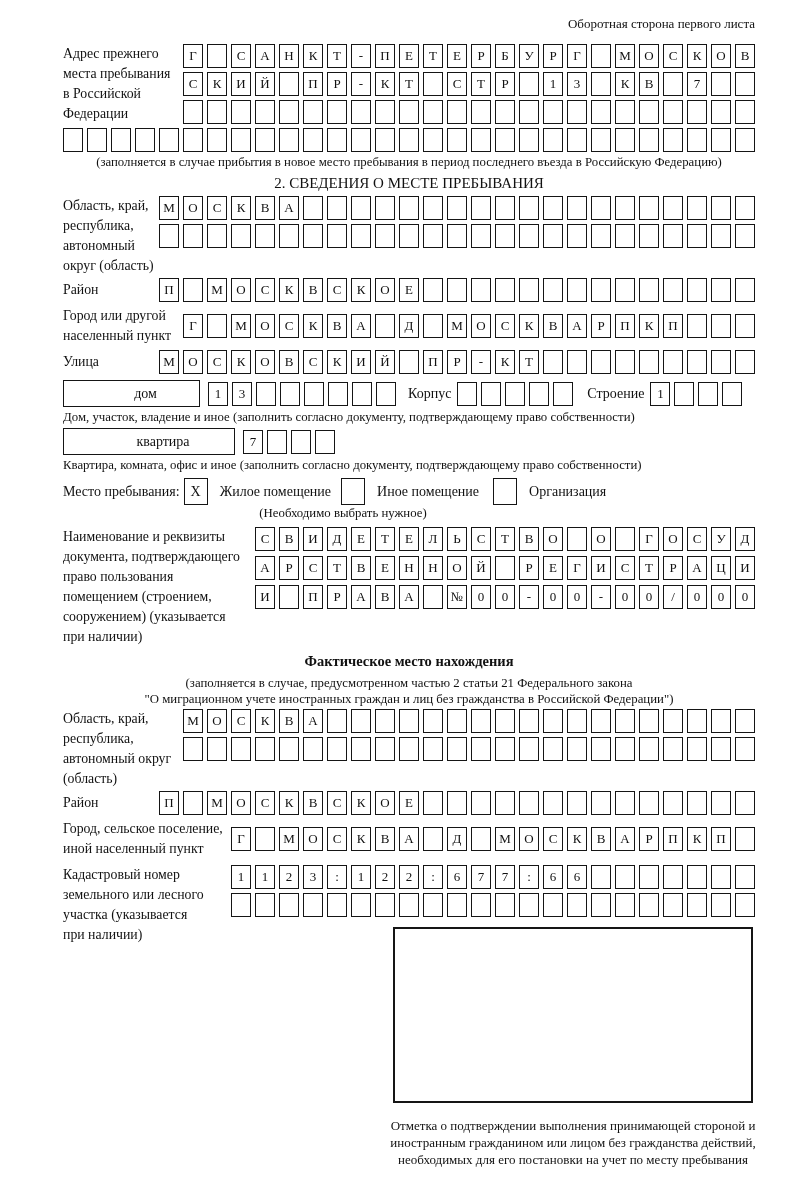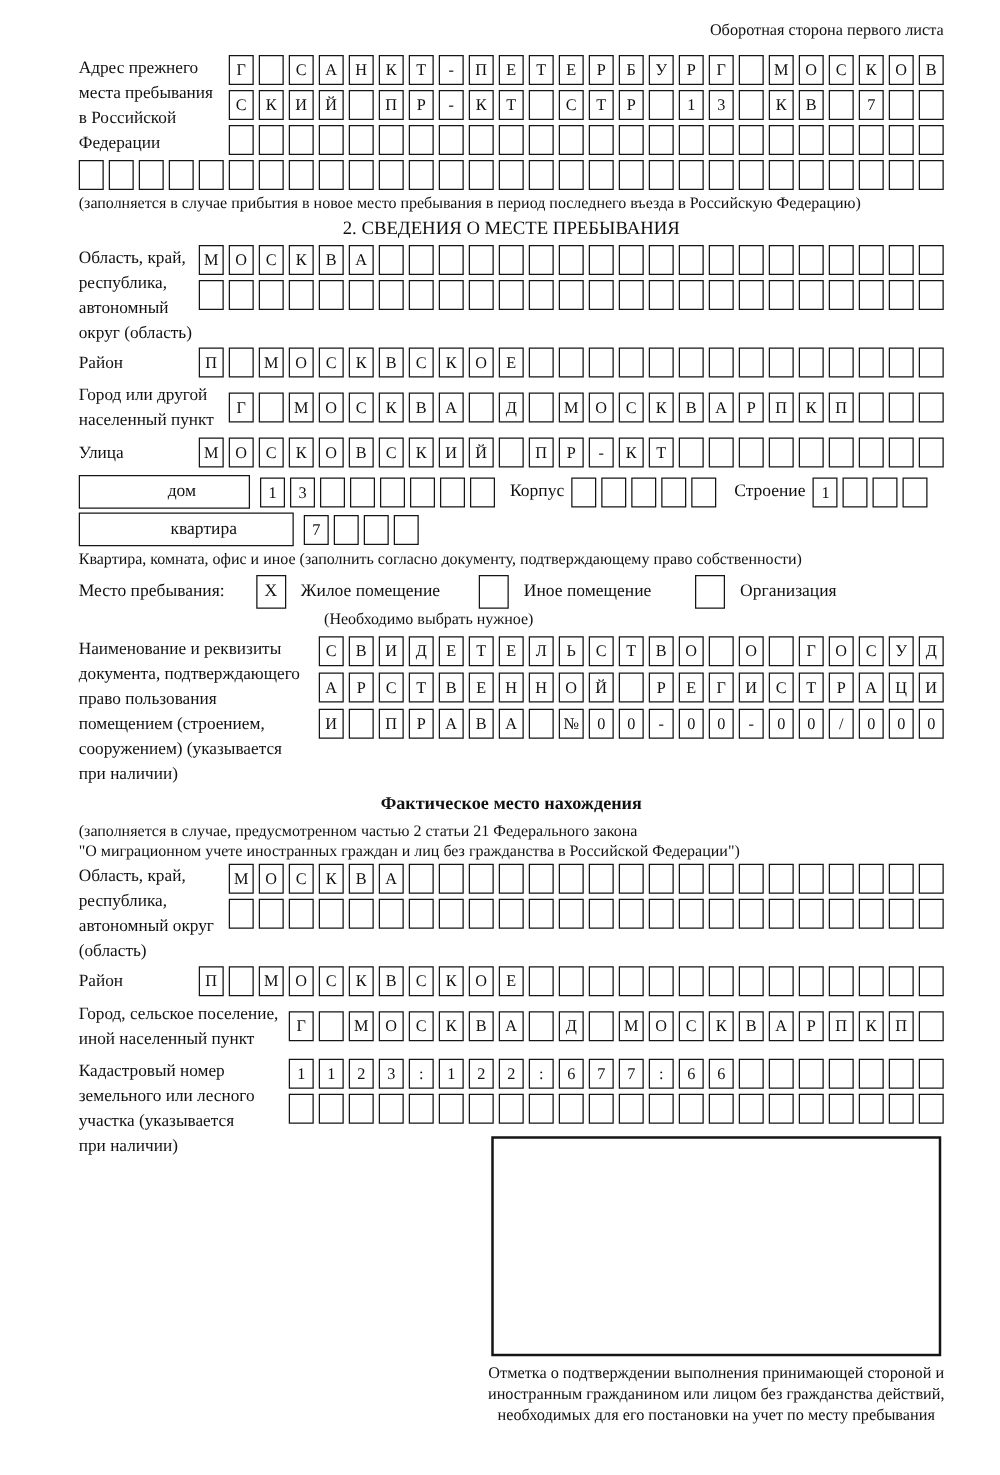--- a/index.html
+++ b/index.html
@@ -16,54 +16,54 @@
   .flabel { font-size:13.8px; line-height:20px; white-space:pre-line; flex:0 1 auto; }
   .rowstack { margin-left:auto; display:flex; flex-direction:column; gap:4px; }
   .boxrow { display:flex; gap:4px; justify-content:flex-end; margin-left:auto; }
   .boxrow.left { margin-left:0; justify-content:flex-start; }
   .cb {
     flex:0 0 20px; width:20px; height:24px; border:1.6px solid #151515;
     display:inline-flex; align-items:center; justify-content:center;
     font-size:13px; background:#fff;
   }
   .note { font-size:12.8px; line-height:16px; }
-  .center { text-align:left; }
+  .center { text-align:center; }
   h2.sec { font-size:15px; font-weight:normal; text-align:center; margin:5px 0 4px 0; }
   h3.sec { font-size:14.5px; font-weight:bold; text-align:center; margin:6px 0 5px 0; }
 
   .vcenter { align-items:center; }
 
   .domrow { display:flex; align-items:center; margin-top:6px; }
   .field-rect {
     border:1.7px solid #151515; height:27px; display:flex; align-items:center;
     justify-content:center; font-size:14px; background:#fff;padding-left:28px;
   }
   .rect-dom { width:137px; }
   .rect-kv  { width:172px; }
   .inline-lbl { font-size:14px; padding:0 6px; white-space:nowrap; }
 
-  .stayrow { display:flex; align-items:center; margin-top:5px; gap:25px; }
+  .stayrow { display:flex; align-items:center; margin-top:5px; gap:4px; }
   .stay-label { font-size:14px; white-space:nowrap; }
   .cbx {
     width:24px; height:27px; border:1.7px solid #151515; display:inline-flex;
     align-items:center; justify-content:center; font-size:14px; flex:0 0 24px;
   }
   .optlbl { font-size:14px; white-space:nowrap; }
   .opt { display:flex; align-items:center; gap:12px; }
   .staynote { width:560px; text-align:center; font-size:12.8px; margin-top:1px; }
 
   .m2 { margin-top:2px; } .m4 { margin-top:4px; } .m6 { margin-top:6px; }
 
   .stamp-box {
     margin-left:330px; margin-top:-18px; width:360px; height:176px;
     border:2px solid #151515; background:#fff;
   }
   .stamp-caption {
     margin-left:318px; width:384px; text-align:center;
-    font-size:13px; line-height:17px; margin-top:4px;
+    font-size:13px; line-height:17px; margin-top:14px;
   }
 </style>
 </head>
 <body>
 
 <div class="page">
 
   <div class="backnote">Оборотная сторона первого листа</div>
 
   <div class="frow">
@@ -364,20 +364,21 @@
         <span class="cb"></span>
       </div>
     <div class="inline-lbl" style="margin-left:8px;">Строение</div>
     <div class="boxrow left">
         <span class="cb">1</span>
         <span class="cb"></span>
         <span class="cb"></span>
         <span class="cb"></span>
       </div>
   </div>
+  <div class="note m2">Дом, участок, владение и иное (заполнить согласно документу, подтверждающему право собственности)</div>
 
   <div class="domrow" style="margin-top:3px;">
     <div class="field-rect rect-kv">квартира</div>
     <div class="boxrow left" style="margin-left:8px;">
         <span class="cb">7</span>
         <span class="cb"></span>
         <span class="cb"></span>
         <span class="cb"></span>
       </div>
   </div>

